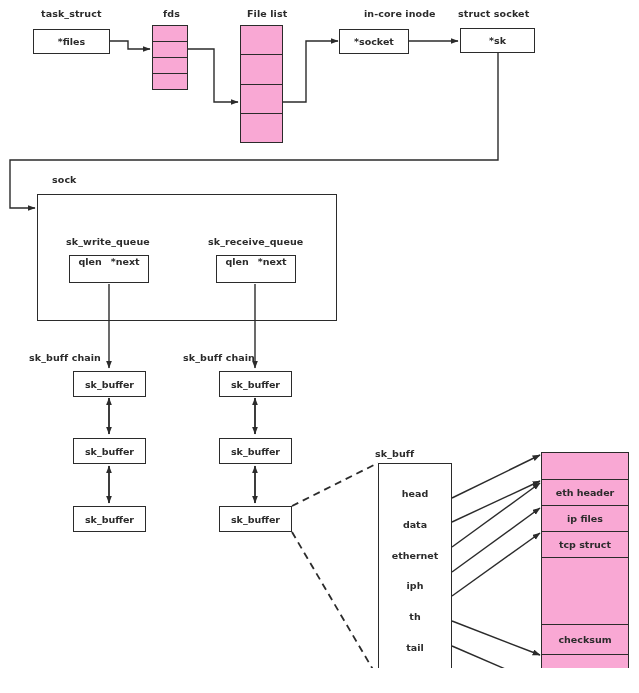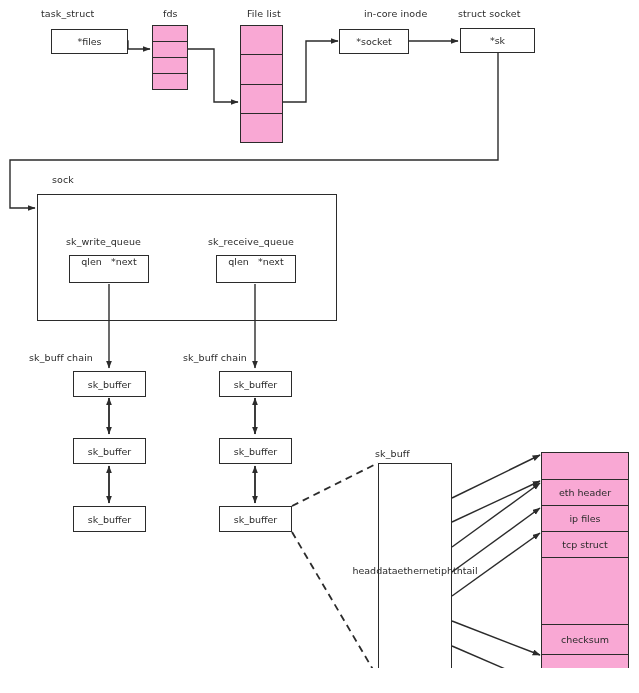--- a/index.html
+++ b/index.html
@@ -7,20 +7,21 @@
     font-family:"DejaVu Sans","Liberation Sans",sans-serif;
     color:#1a1a1a;
     -webkit-font-smoothing:antialiased;
   }
   #diagram{
     position:relative;
     width:639px;
     height:668px;
     background:#ffffff;
     overflow:hidden;
+    font-weight:bold;
   }
   .lbl{
     position:absolute;
     font-size:9.5px;
     color:#2b2b2b;
     white-space:nowrap;
     letter-spacing:.1px;
   }
   .box{
     position:absolute;
@@ -71,20 +72,21 @@
     gap:9px;
     font-size:9.5px;
     color:#2b2b2b;
   }
   .fieldlist{
     position:absolute;
     border:1.6px solid #2b2b2b;
     background:#ffffff;
     box-sizing:border-box;
     display:flex;
+    flex-direction:column;
     align-items:center;
     justify-content:center;
     padding:14px 0;
   }
   .fieldlist > .fld{
     flex:1 1 0;
     display:flex;
     align-items:center;
     justify-content:center;
     font-size:9.5px;
@@ -158,21 +160,21 @@
 
       <path d="M452,596 L540,533" marker-end="url(#arrow)"></path>
 
       <path d="M452,621 L540,655" marker-end="url(#arrow)"></path>
 
       <path d="M452,646 L540,684" marker-end="url(#arrow)"></path>
     </g>
   </svg>
 
   <div class="lbl" style="left:41px;top:8px;">task_struct</div>
-  <div class="box" style="left:33px;top:29px;width:77px;height:25px;margin-left:18px;">
+  <div class="box" style="left:33px;top:29px;width:77px;height:25px;">
     <span>*files</span>
   </div>
 
   <div class="lbl" style="left:163px;top:8px;">fds</div>
   <div class="cellstack" style="left:152px;top:25px;width:36px;height:65px;">
     <div class="cell"></div>
     <div class="cell"></div>
     <div class="cell"></div>
     <div class="cell"></div>
   </div>

